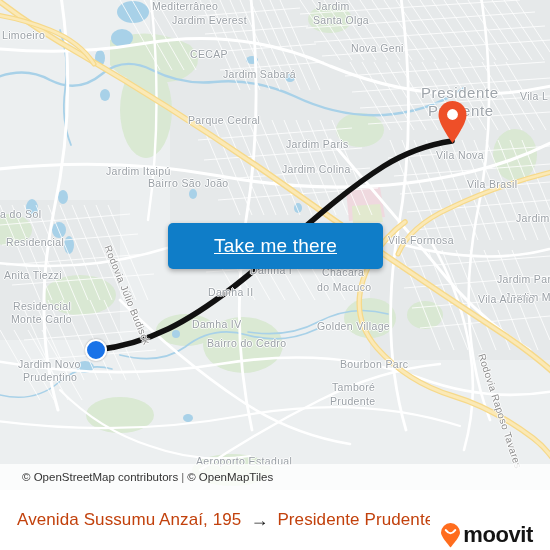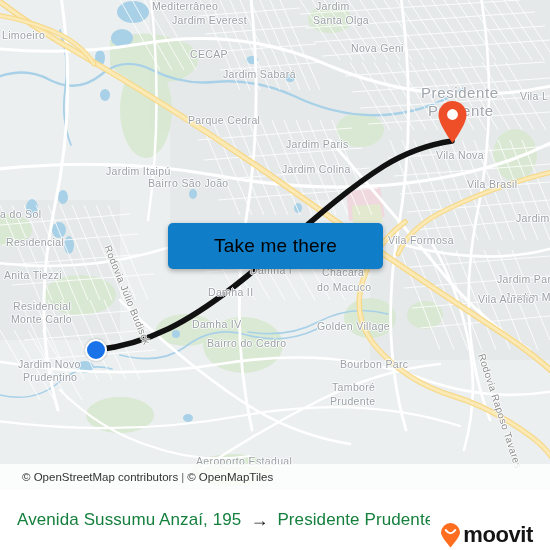--- a/index.html
+++ b/index.html
@@ -74,29 +74,30 @@
     left: 437px; top: 100px;
     width: 31px; height: 44px;
   }
 
   
   #take-me-there {
     position: absolute;
     left: 168px; top: 223px;
     width: 215px; height: 46px;
     background: #0f7dc8;
-    color: #000000;
+    color: #ffffff;
     border: none;
     border-radius: 5px;
     font-family: "Liberation Sans", sans-serif;
     font-size: 19px;
     letter-spacing: .2px;
     cursor: pointer;
     box-shadow: 0 2px 5px rgba(0,0,0,.30);
     padding: 0;
+    text-decoration: underline;
   }
 
   
   #attribution {
     position: absolute;
     left: 0; top: 464px;
     width: 550px; height: 26px;
     background: rgba(255,255,255,.80);
     color: #333333;
     font-size: 11.5px;
@@ -121,21 +122,21 @@
   }
   #footer-route {
     display: flex;
     align-items: center;
     flex: 1 1 auto;
     white-space: nowrap;
     overflow: hidden;
   }
   .route-text {
     font-size: 17px;
-    color: #15803d;
+    color: #c2410c;
     letter-spacing: .1px;
   }
   #route-arrow {
     margin: 0 9px;
     font-size: 18px;
     color: #1a1a1a;
     line-height: 1;
   }
   #moovit-logo {
     display: flex;

